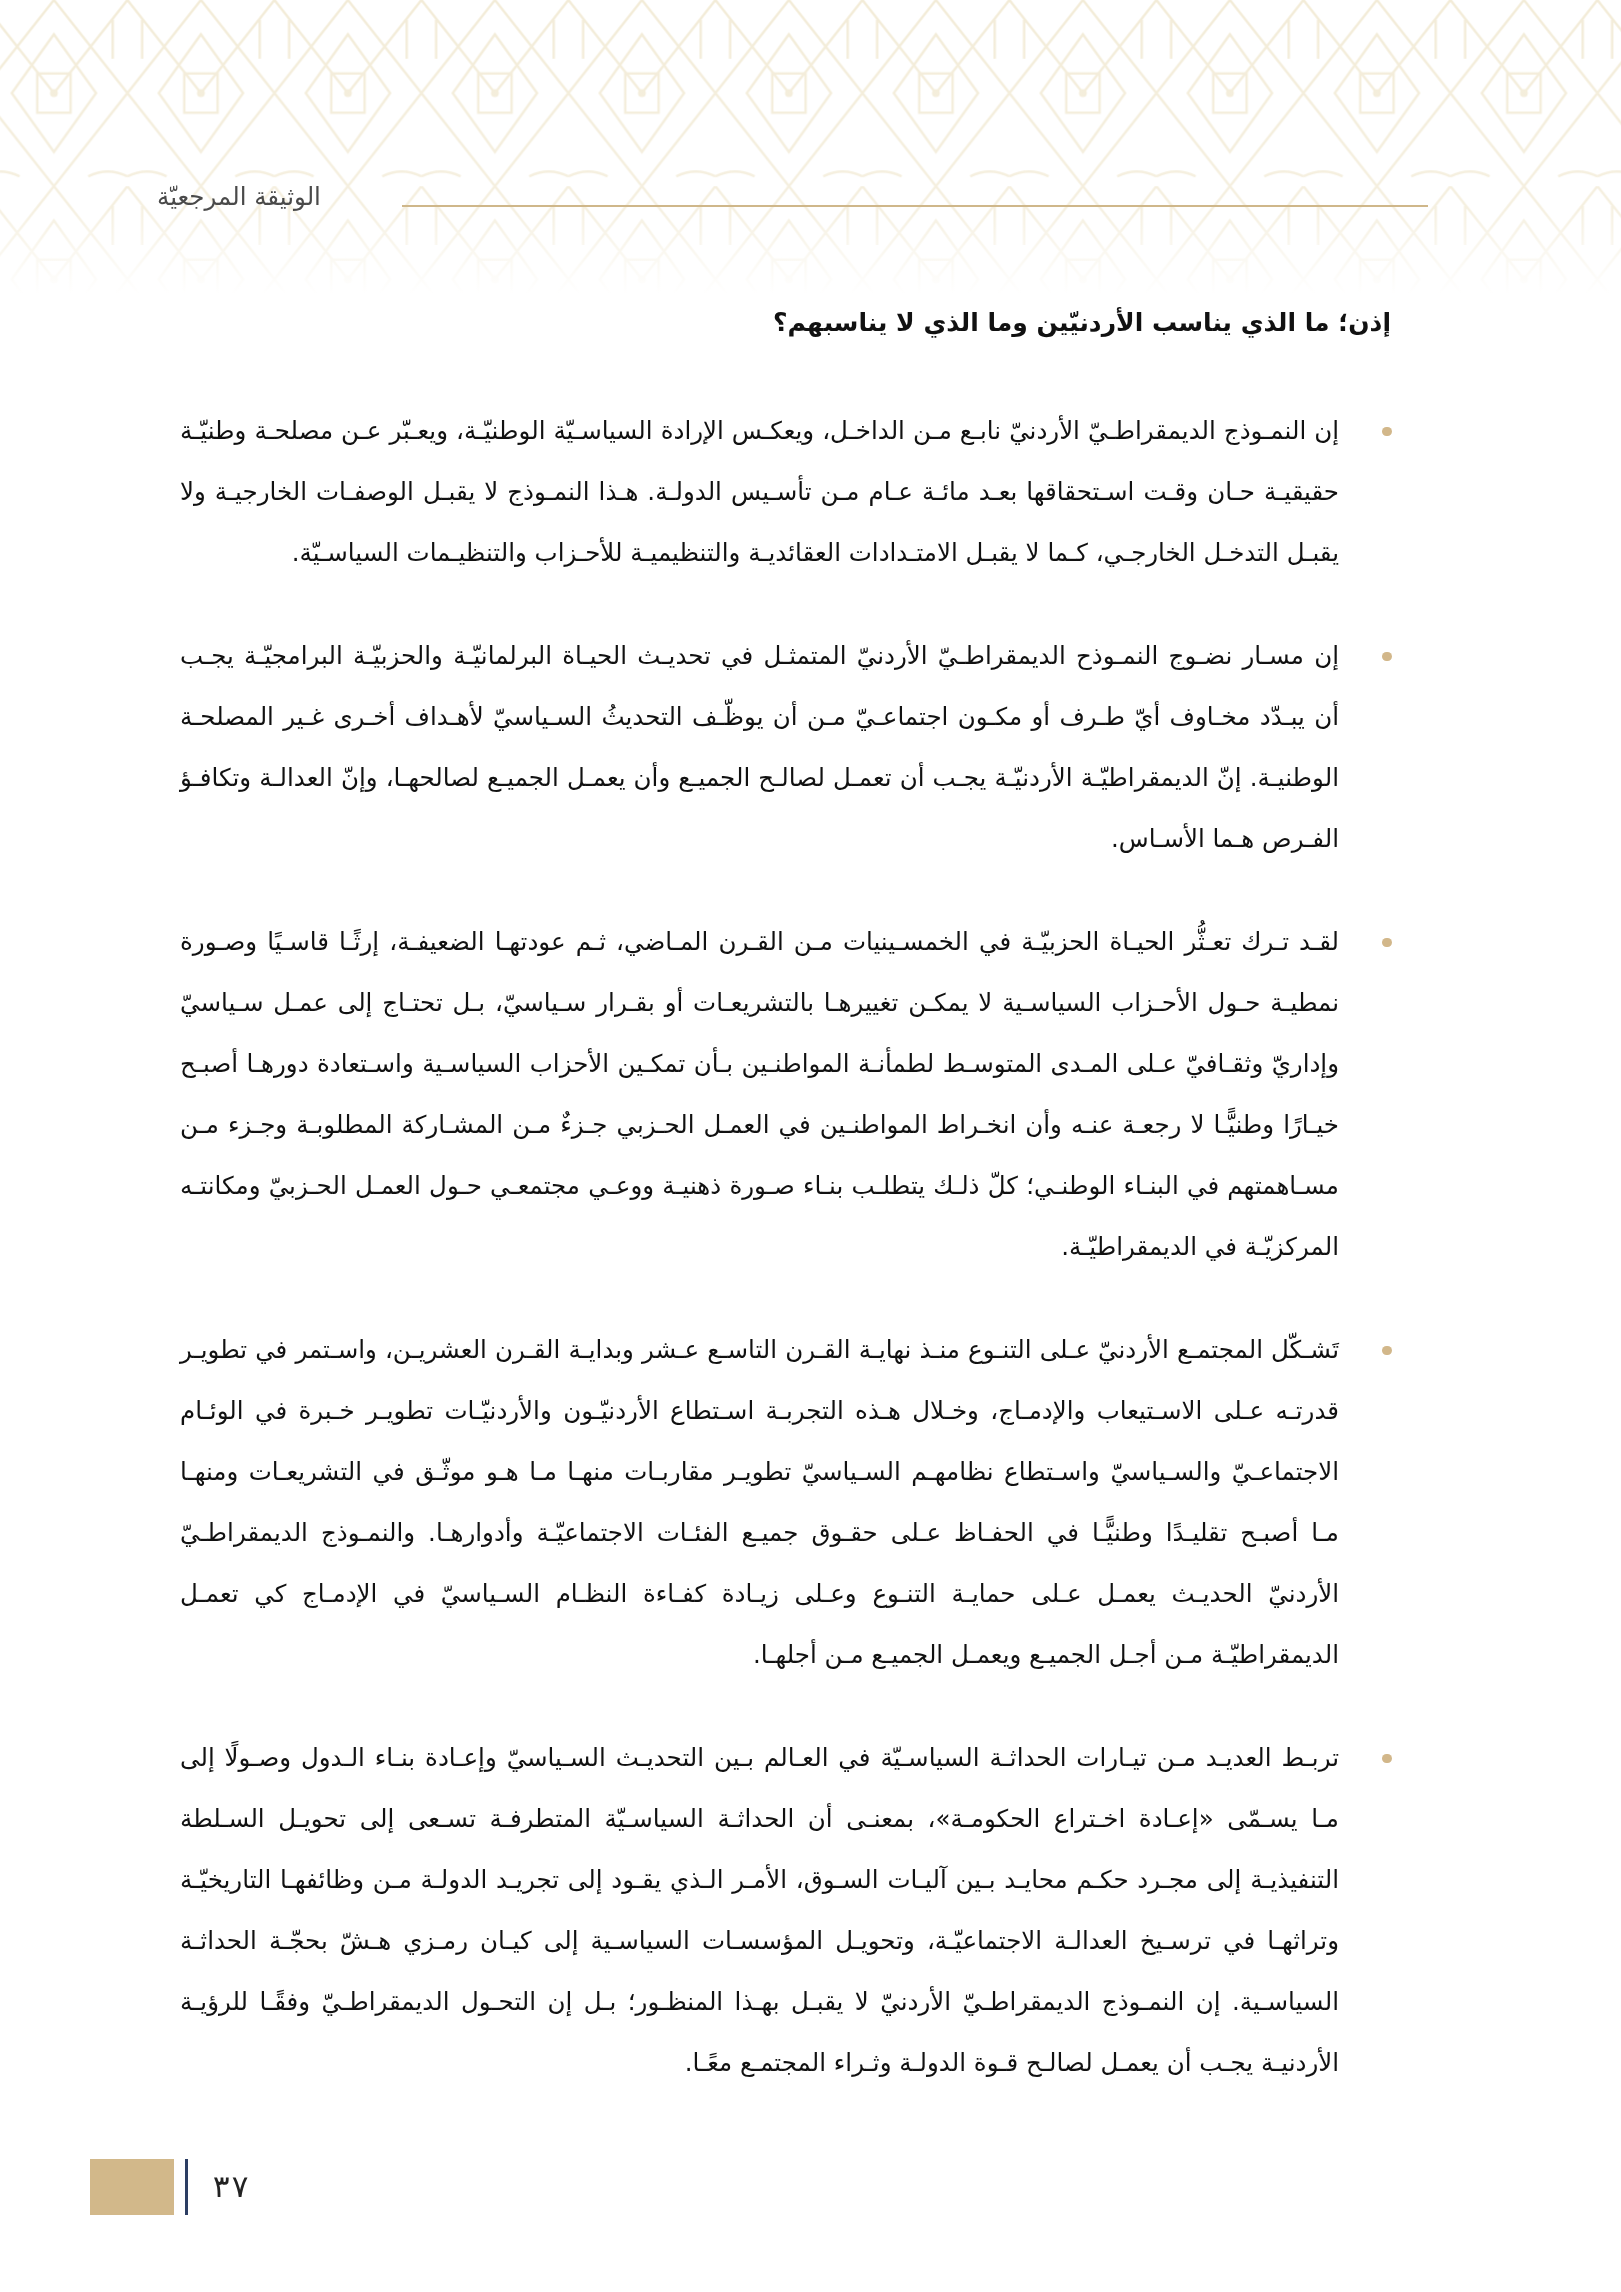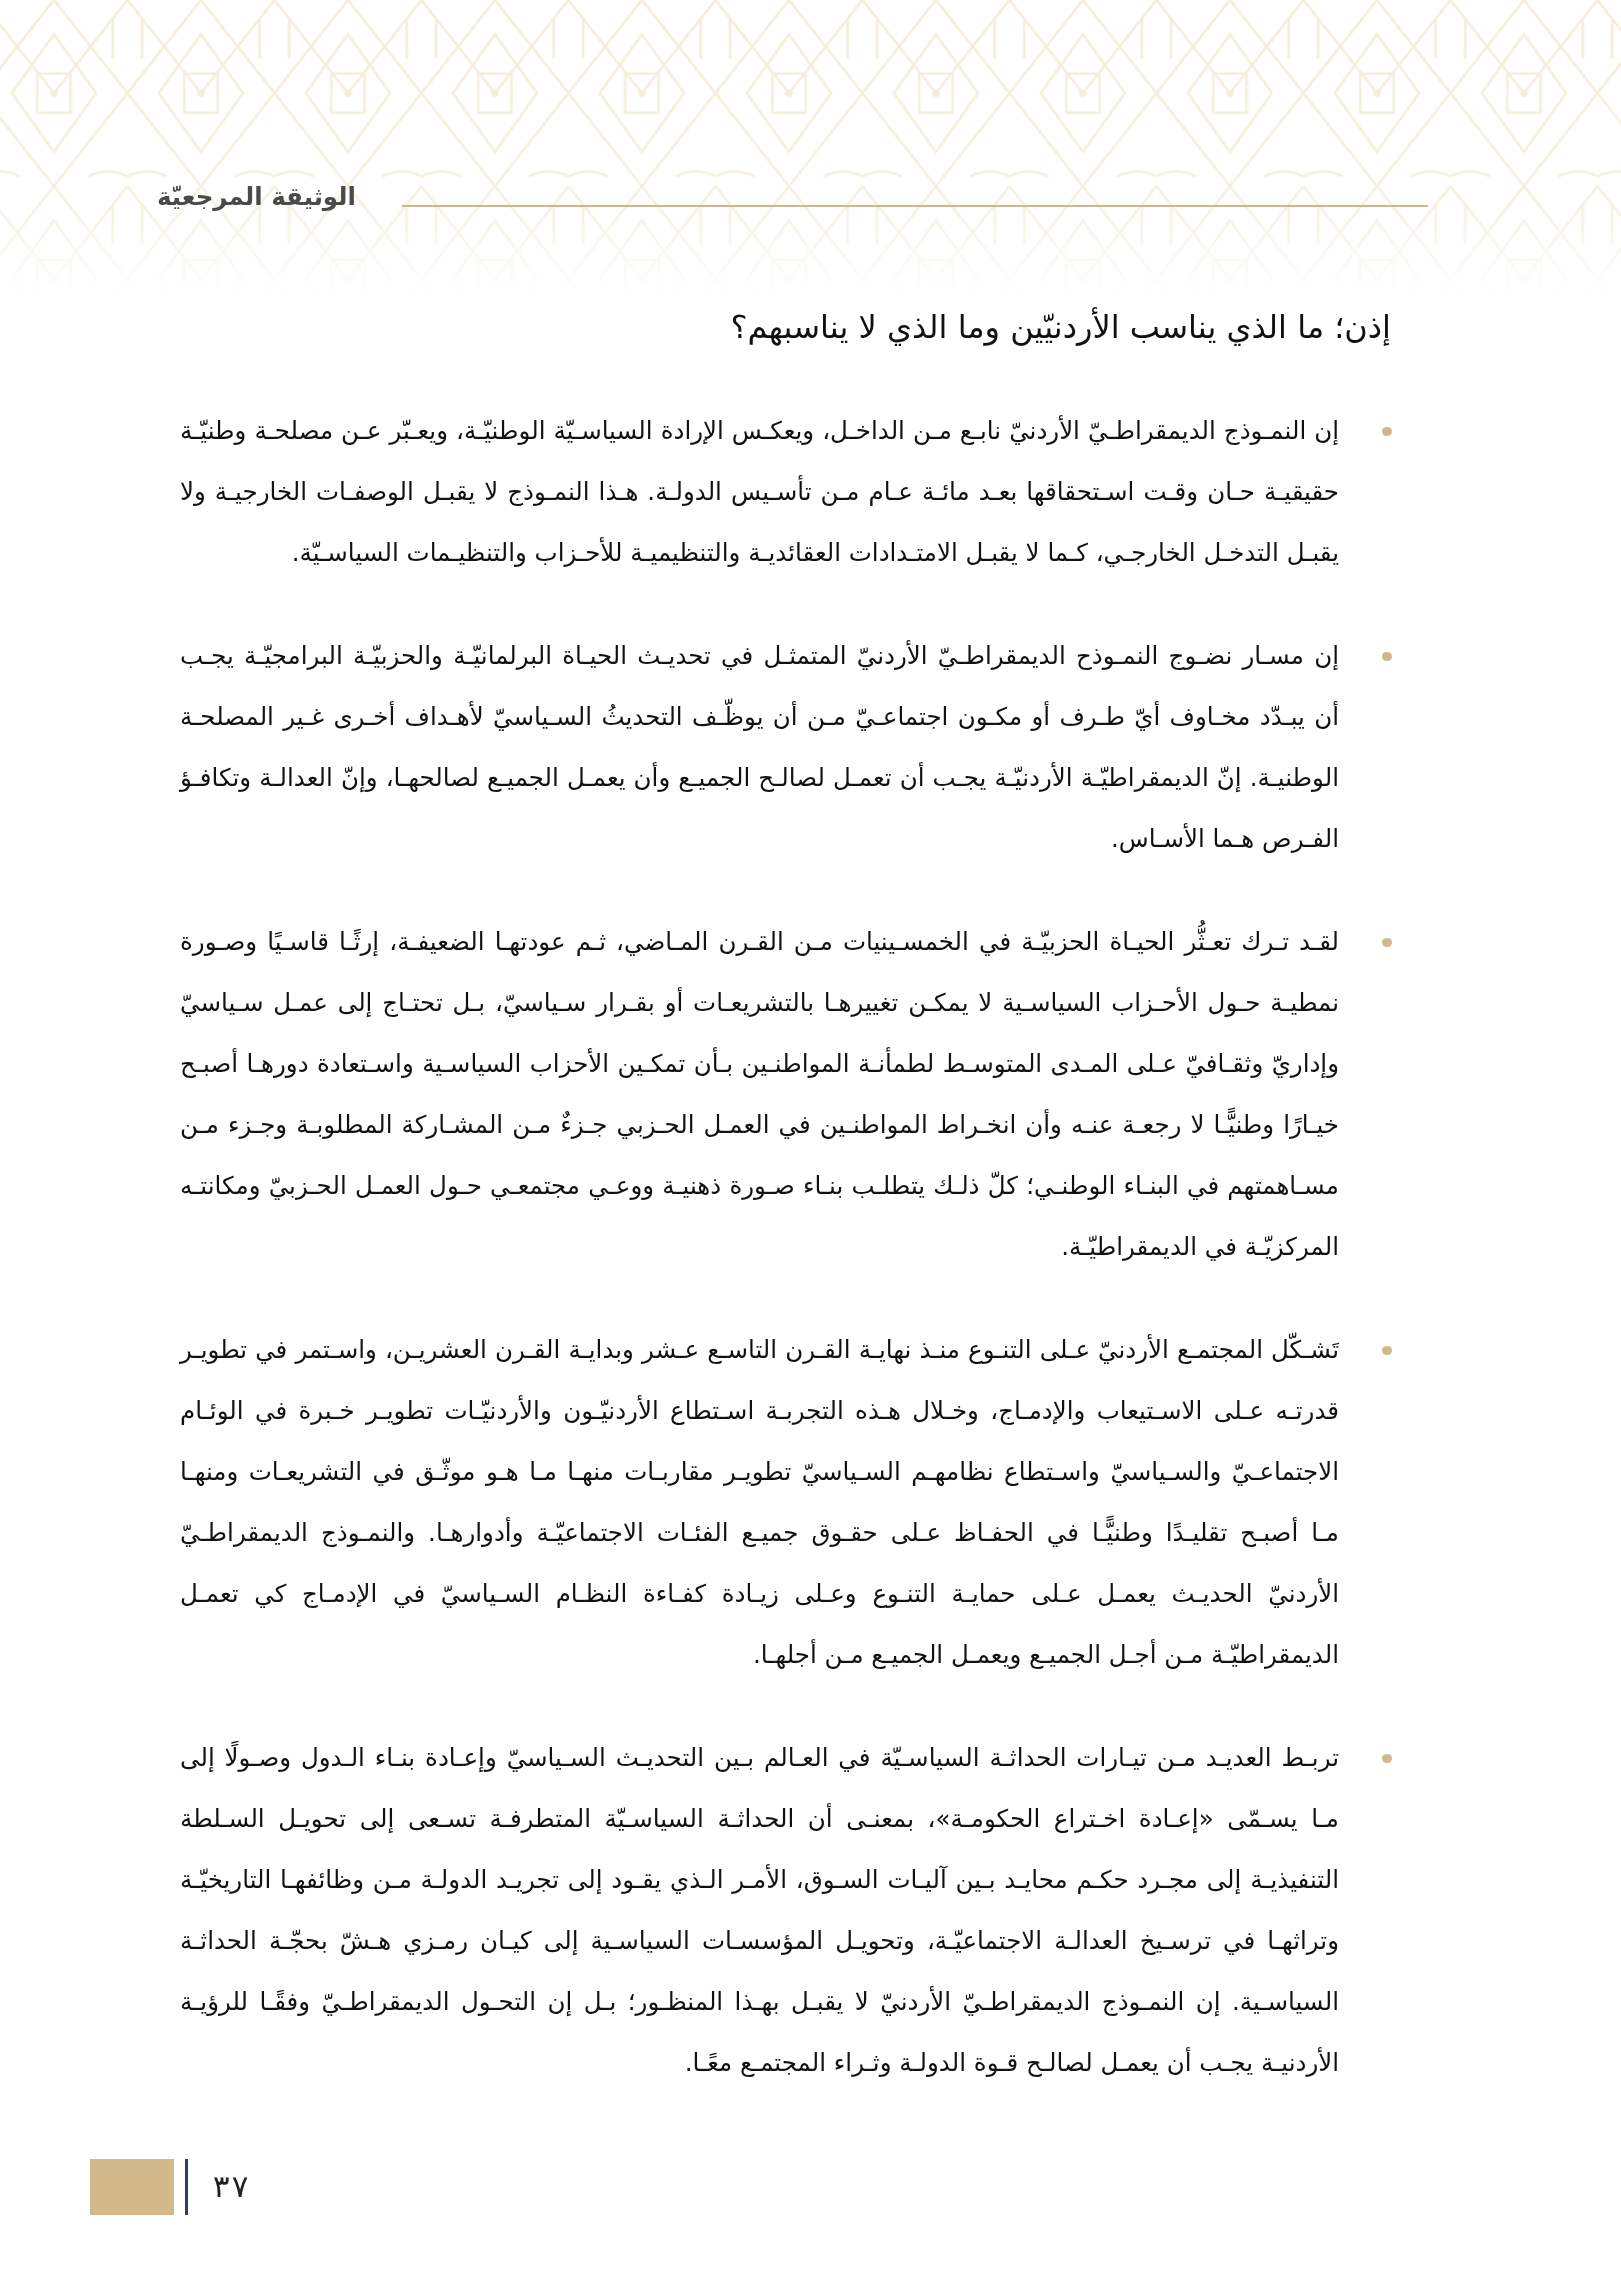--- a/index.html
+++ b/index.html
@@ -9,32 +9,32 @@
     font-family: "DejaVu Sans", "Liberation Sans", sans-serif;
   }
   .pattern {
     position: absolute; left: 0; top: 0; width: 1621px; height: 294px;
     overflow: hidden;
   }
   .pattern svg { display: block; }
   .header-title {
     position: absolute; left: 157px; top: 182px;
     font-family: "DejaVu Sans", sans-serif;
-    font-weight: bold; font-size: 24.5px; color: #4a4a4a;
+    font-weight: normal; font-size: 24.5px; color: #4a4a4a;
     direction: rtl;
   }
   .header-rule {
     position: absolute; left: 402px; top: 205px; width: 1026px; height: 2px;
     background: #cfb78a;
   }
   .question {
     position: absolute; right: 230px; top: 308px; width: 1176px;
     direction: rtl; text-align: right;
     font-family: "DejaVu Sans", sans-serif;
-    font-weight: normal; font-size: 32px; color: #111;
+    font-weight: bold; font-size: 25px; color: #111;
   }
   .content {
     position: absolute; left: 180px; width: 1159px; top: 400px;
     direction: rtl;
   }
   .para {
     position: relative;
     direction: rtl; text-align: justify; text-align-last: right;
     font-family: "DejaVu Sans", sans-serif;
     font-size: 24.5px; line-height: 61px; color: #111;

